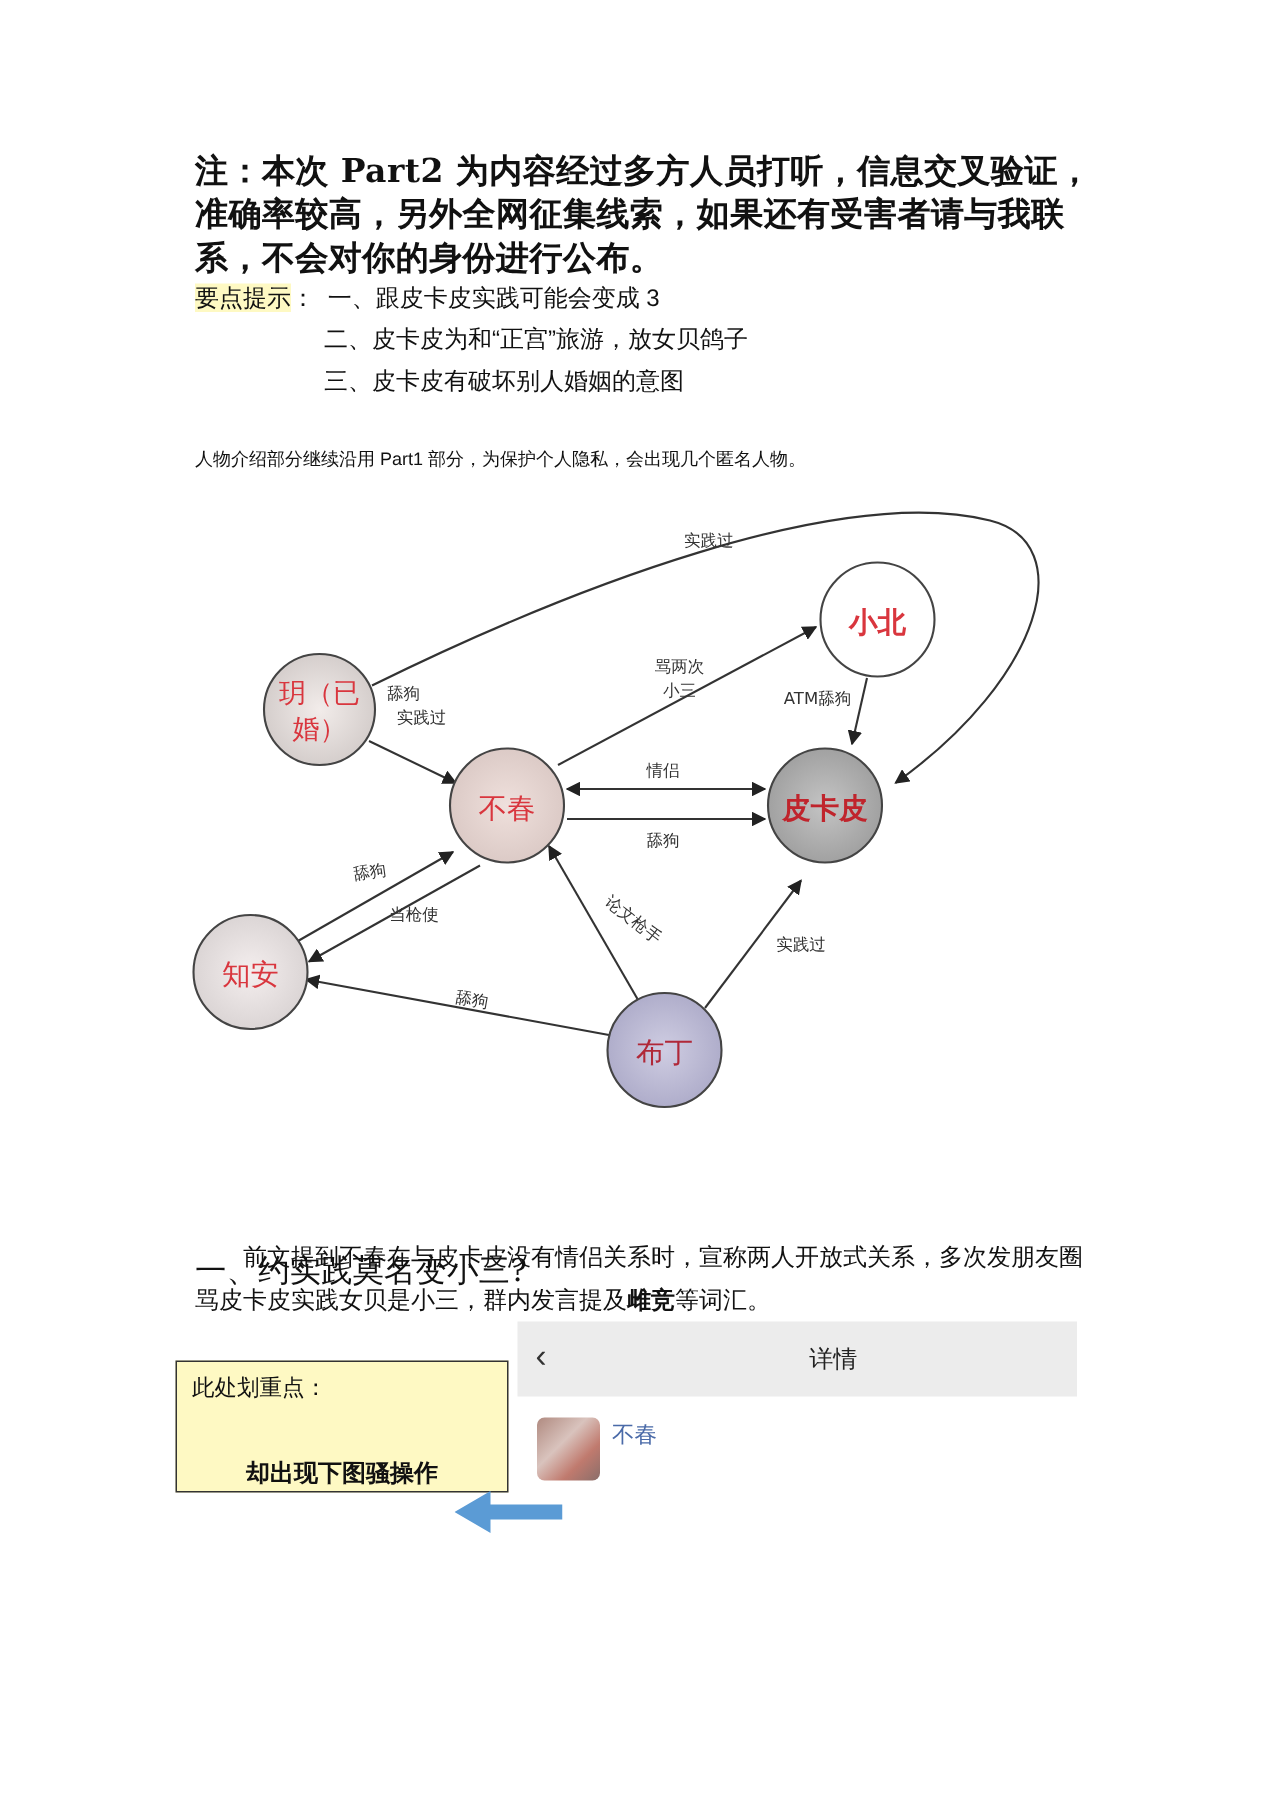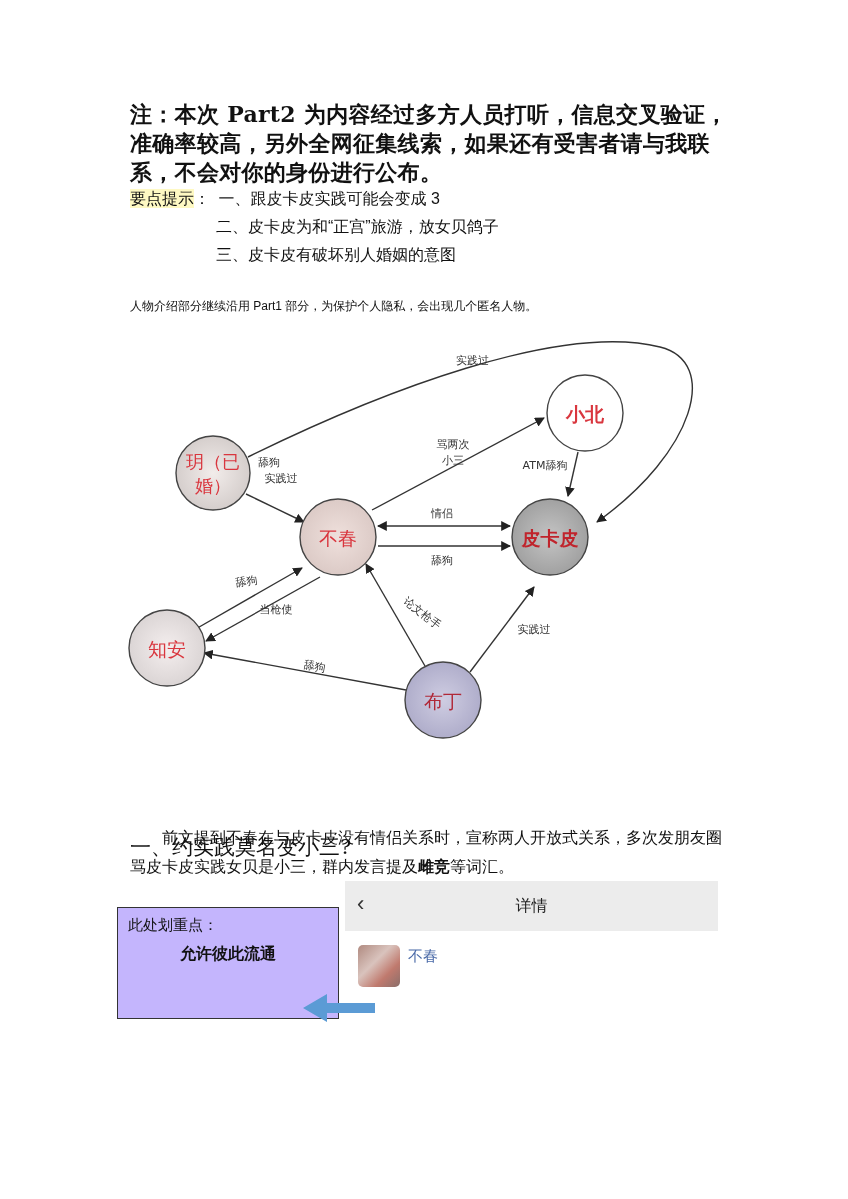--- a/index.html
+++ b/index.html
@@ -7,29 +7,29 @@
          font-family:"DejaVu Serif","Liberation Serif",serif; color:#111; }
   .abs { position:absolute; }
   .note { left:130px; top:100px; width:600px; font-size:22px; font-weight:bold; line-height:29px; letter-spacing:0.3px; }
   .kp { left:130px; font-size:16px; line-height:28px; font-family:"Liberation Sans","DejaVu Sans",sans-serif; }
   .kp-label { background:#fef9c3; font-family:"DejaVu Serif",serif; }
   .intro { left:130px; top:298px; font-size:12px; font-family:"Liberation Sans","DejaVu Sans",sans-serif; }
   .diagram { left:120px; top:332px; width:600px; height:420px; }
   .h1 { left:130px; top:785px; font-size:21px; font-weight:normal;margin-top:48px; }
   .para { left:130px; top:823px; width:596px; font-size:16px; line-height:29px; text-indent:32px; }
   .para b { font-weight:bold; }
-  .callout { left:117px; top:907px; width:222px; height:112px; border:1px solid #333; box-sizing:border-box; background:#c4b5fd; }
+  .callout { left:117px; top:907px; width:222px; height:88px; border:1px solid #333; box-sizing:border-box; background:#fef9c3; }
   .callout .title { position:absolute; left:10px; top:8px; font-size:15px; }
   .callout .l1, .callout .l2 { position:absolute; left:0; width:100%; text-align:center; font-weight:bold; font-size:16px; }
   .callout .l1 { top:36px; } .callout .l2 { top:64px; }
   .arrow-blue { left:303px; top:994px; }
   .shot { left:345px; top:881px; width:373px; height:140px; font-family:"Liberation Sans","DejaVu Sans",sans-serif; }
   .shot .bar { position:absolute; left:0; top:0; width:373px; height:50px; background:#ececec; }
   .shot .back { position:absolute; left:12px; top:10px; font-size:22px; color:#333; }
-  .shot .bartitle { position:absolute; left:0; width:100%; top:15px; text-align:center; font-size:16px; color:#222; }
+  .shot .bartitle { position:absolute; left:0; width:100%; top:15px; text-align:center; font-size:16px; color:#222;padding-left:24px; }
   .shot .avatar { position:absolute; left:13px; top:64px; width:42px; height:42px; border-radius:5px;
                   background:linear-gradient(135deg,#b08a80 0%,#d9c3bd 40%,#c07a6e 70%,#8a6e6a 100%); }
   .shot .uname { position:absolute; left:63px; top:66px; font-size:15px; color:#4a6aa8; }
   .shot .datebox { position:absolute; left:102px; top:52px; width:136px; height:33px; border:1.5px solid #333;
                    box-sizing:border-box; background:#fff; font-size:16px; line-height:30px; padding-left:10px; color:#111; }
   .shot .post { position:absolute; left:63px; top:88px; width:300px; font-size:15.5px; line-height:25px; color:#111; }
   svg text { font-family:"DejaVu Sans","Liberation Sans",sans-serif; }
 </style>
 </head>
 <body>
@@ -134,21 +134,21 @@
     </g>
   </svg>
 </div>
 
 <div class="abs h1">一、约实践莫名变小三?</div>
 
 <div class="abs para"><span>前文提到不春在与皮卡皮没有情侣关系时，宣称两人开放式关系，多次发朋友圈骂皮卡皮实践女贝是小三，群内发言提及</span><b>雌竞</b><span>等词汇。</span></div>
 
 <div class="abs callout">
   <div class="title">此处划重点：</div>
-  <div class="l1">允许彼此流通</div>
+  <div class="l2">却出现下图骚操作</div>
 </div>
 
 <div class="abs arrow-blue">
   <svg width="72" height="28" viewBox="0 0 72 28">
       <polygon points="0,14 24,0 24,9 72,9 72,19 24,19 24,28" fill="#5b9bd5"></polygon>
     </svg>
 </div>
 
 <div class="abs shot">
   <div class="bar">

